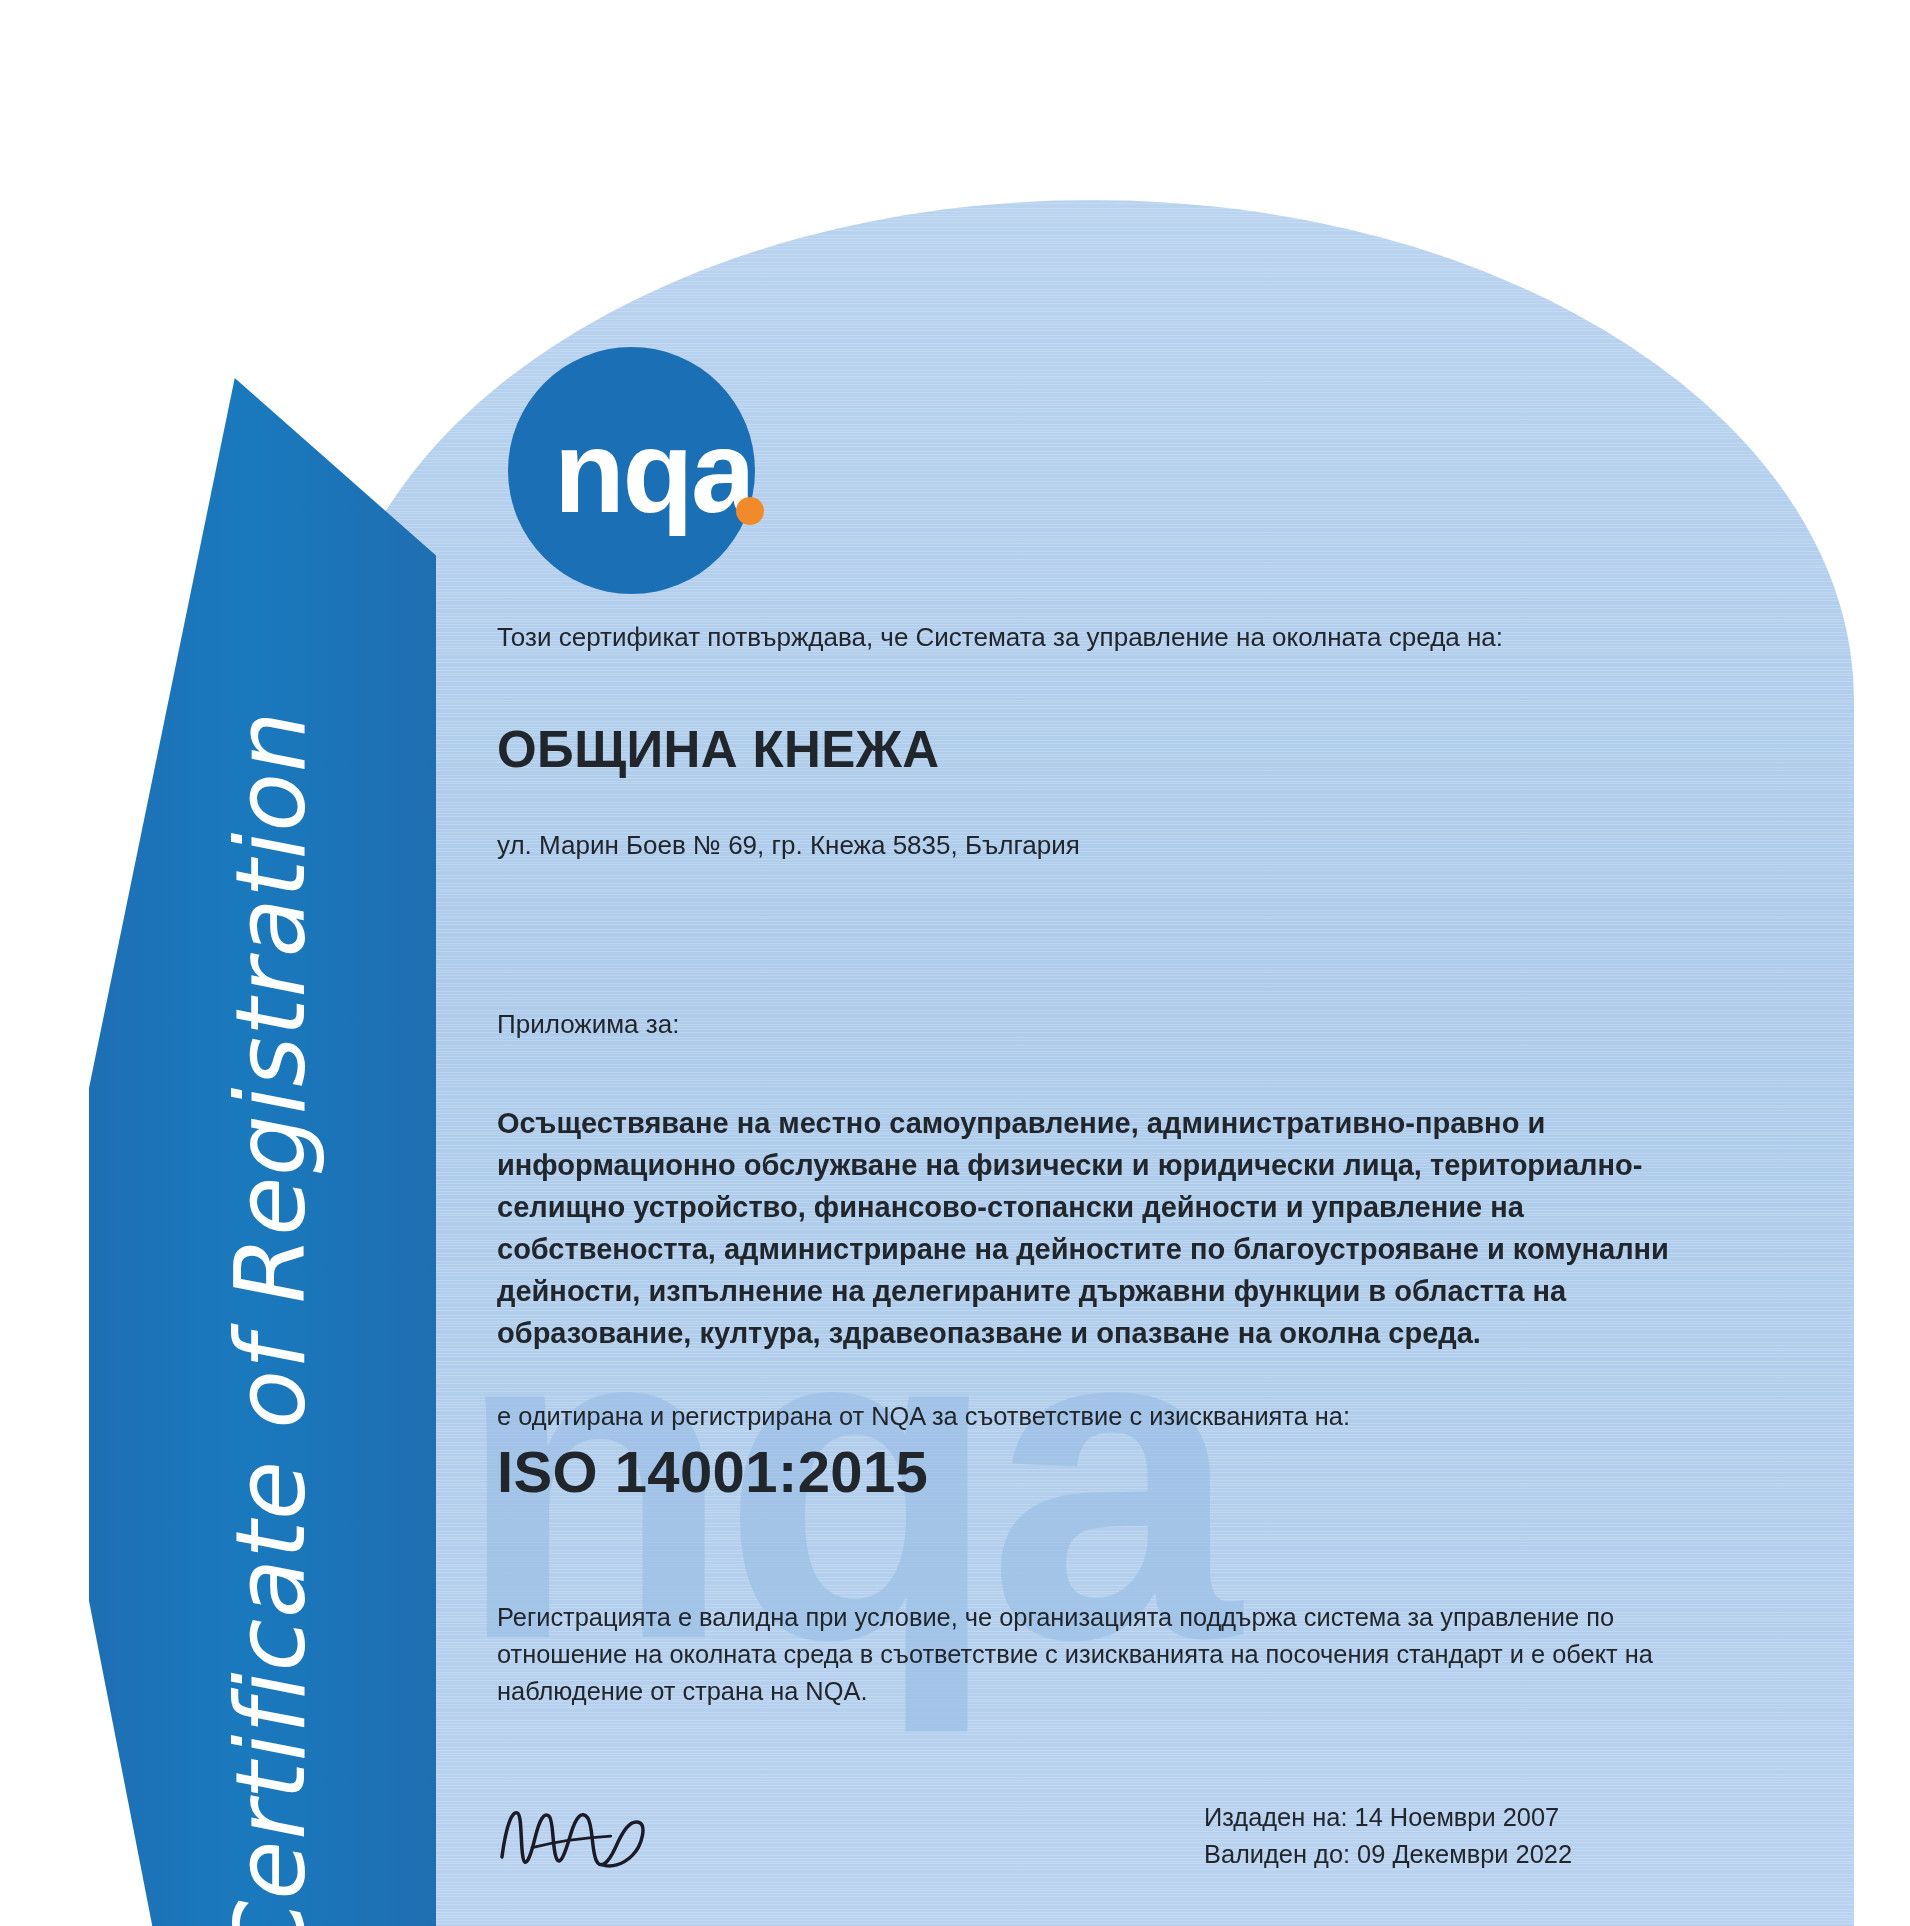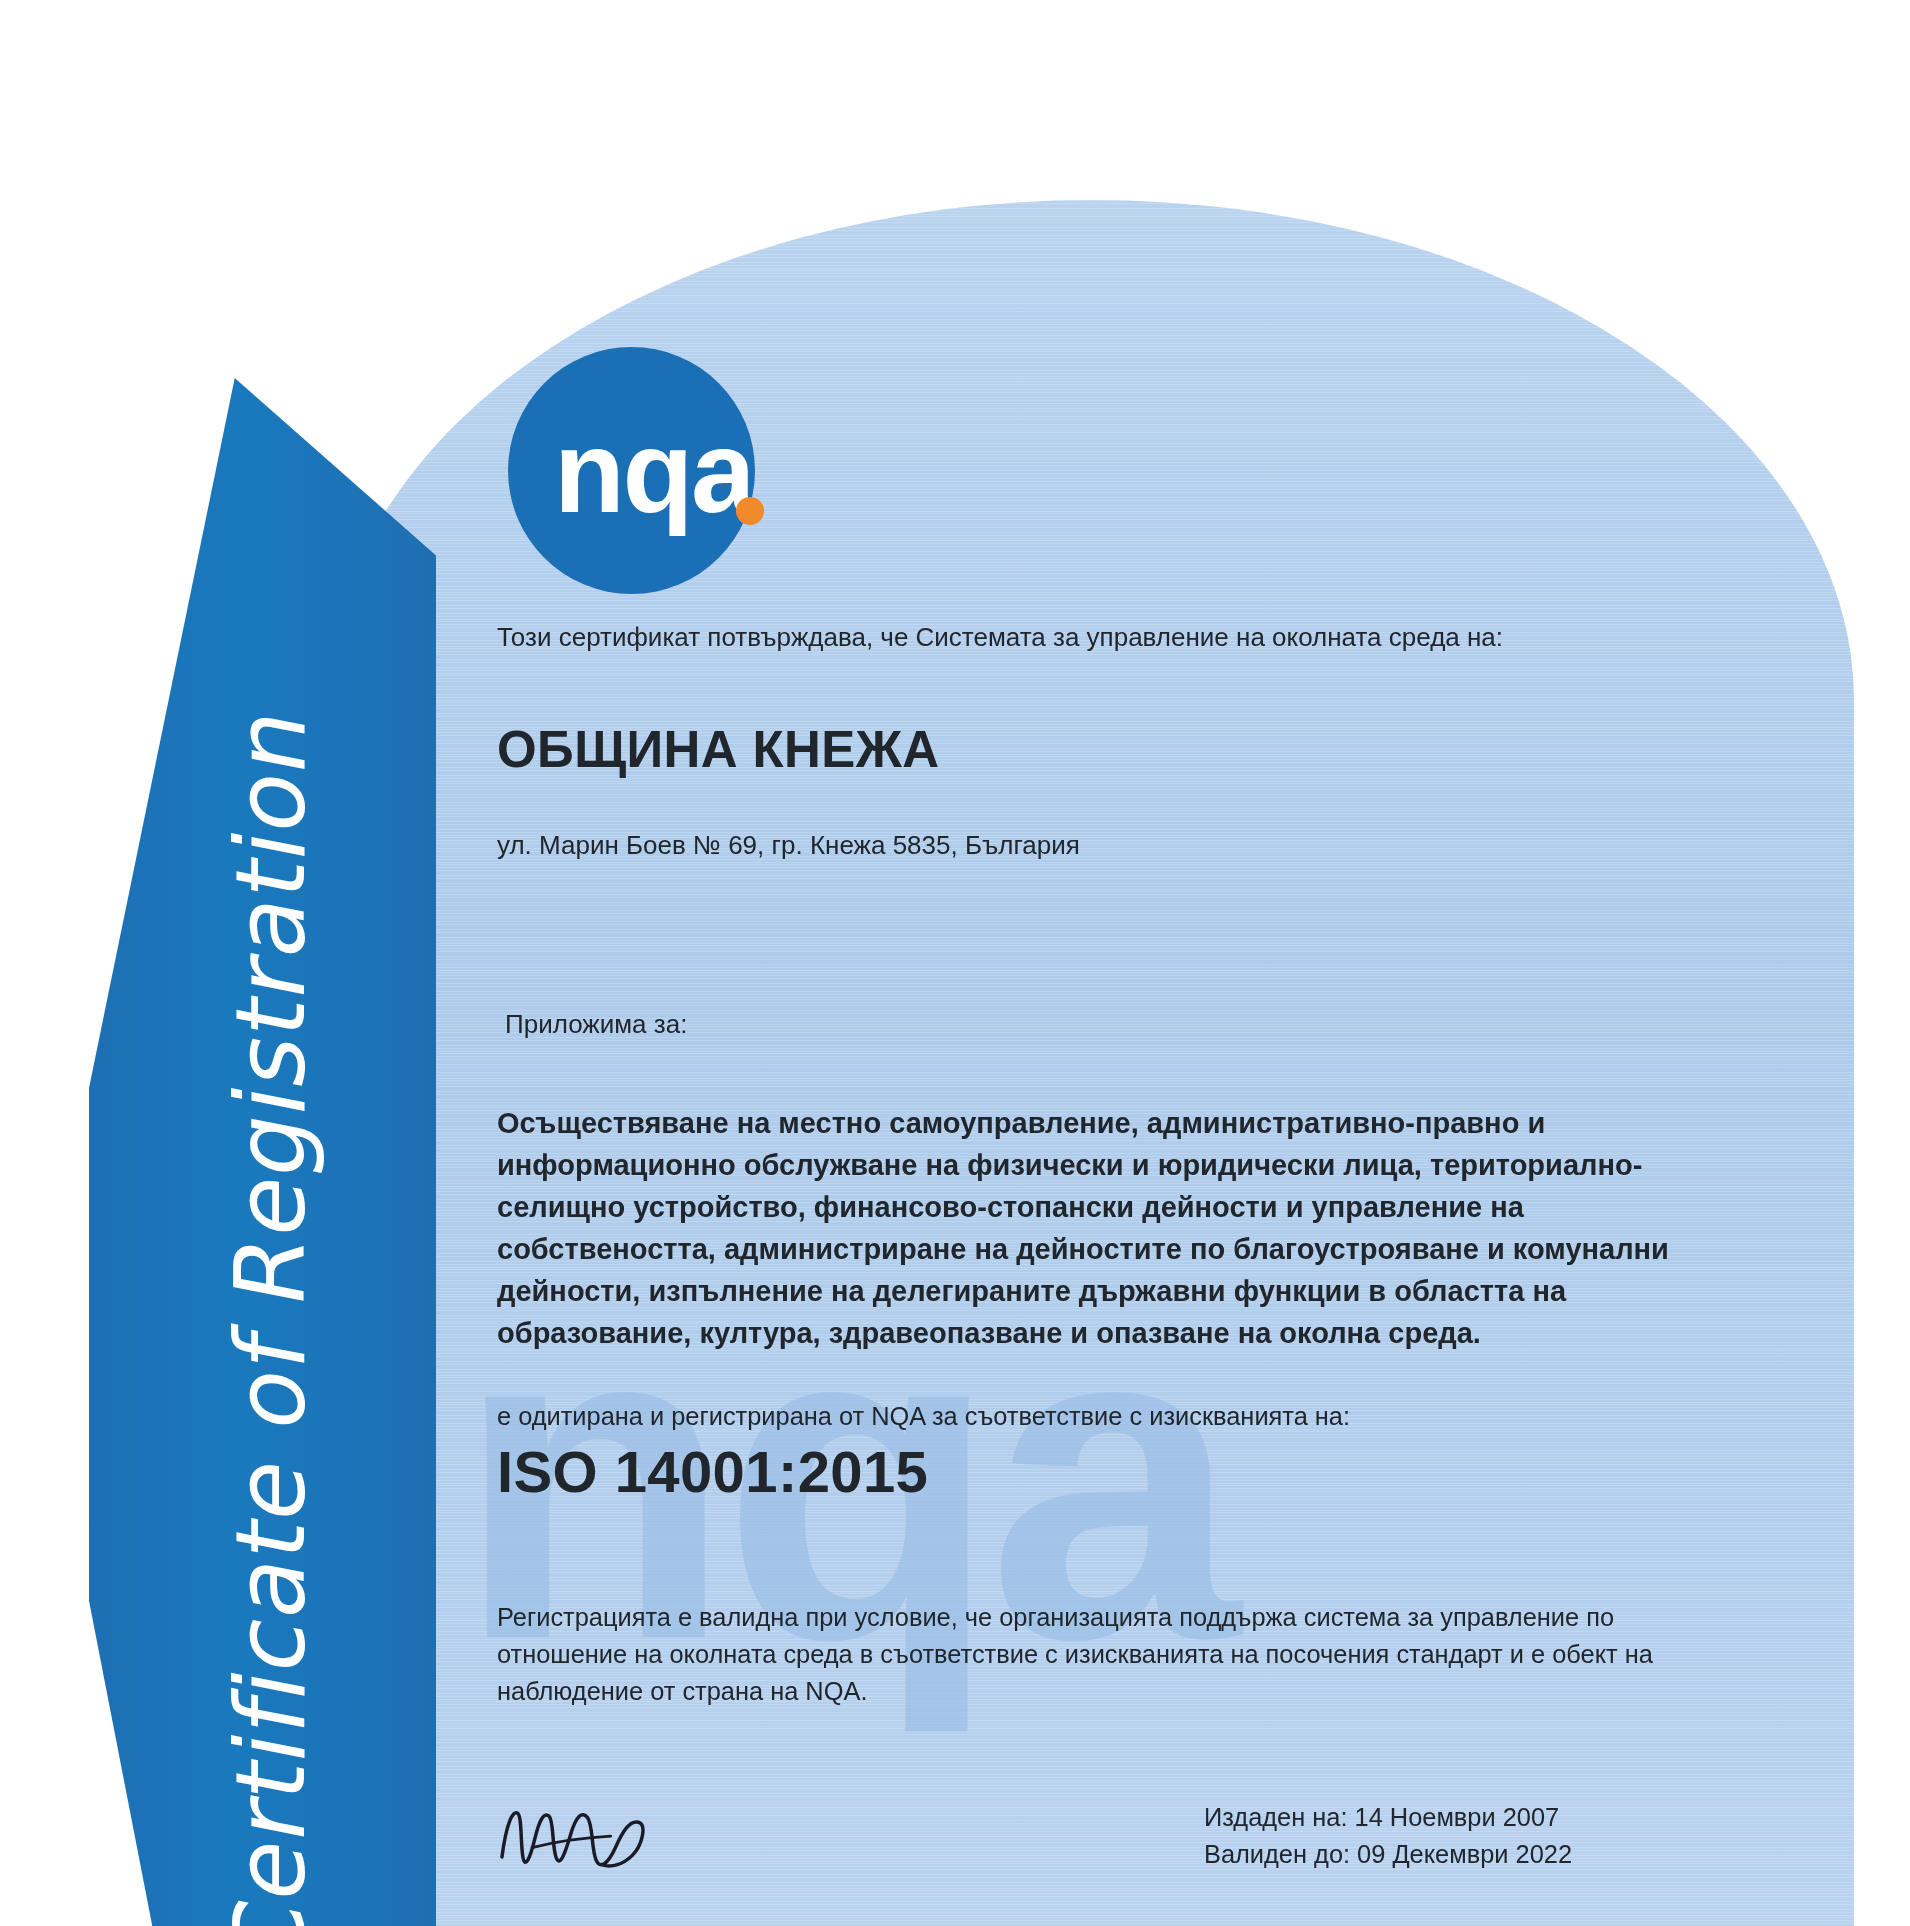--- a/index.html
+++ b/index.html
@@ -159,21 +159,20 @@
     width: 1213px;
     font-size: 26px;
   }
 
   .scope-label {
     position: absolute;
     left: 497px;
     top: 1009px;
     width: 1213px;
     font-size: 26px;
-    margin-left: 8px;
   }
 
   .scope-body {
     position: absolute;
     left: 497px;
     top: 1102px;
     width: 1206px;
     font-size: 29px;
     line-height: 42px;
     font-weight: 700;

